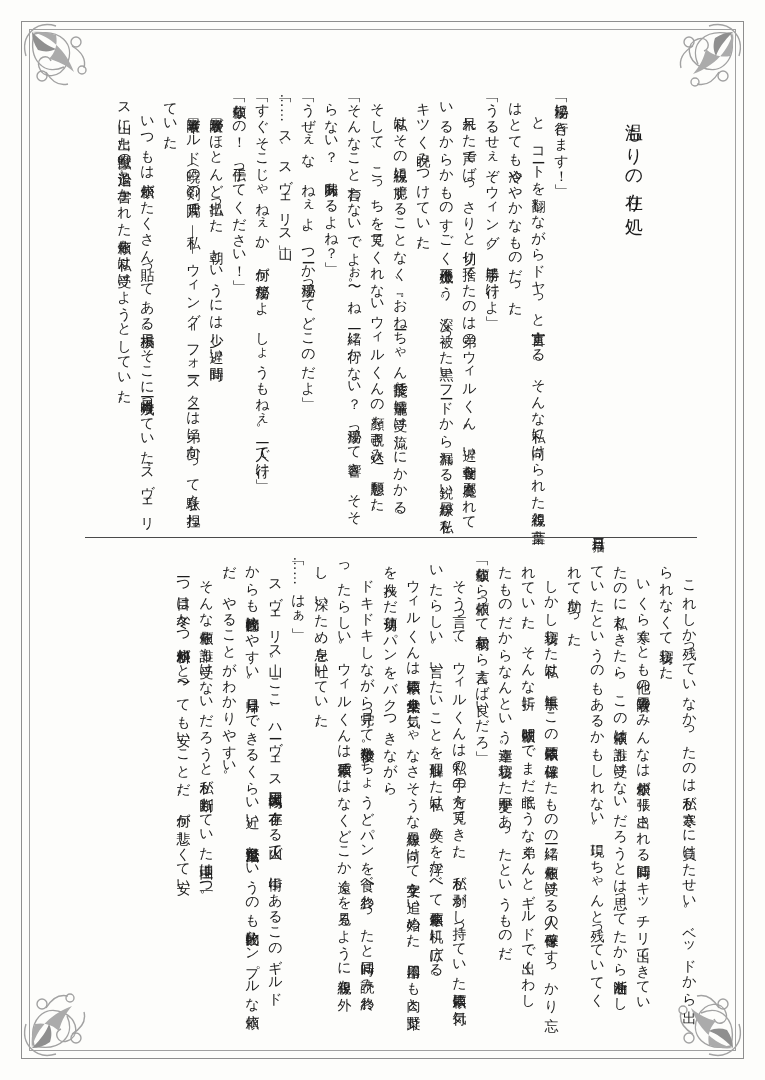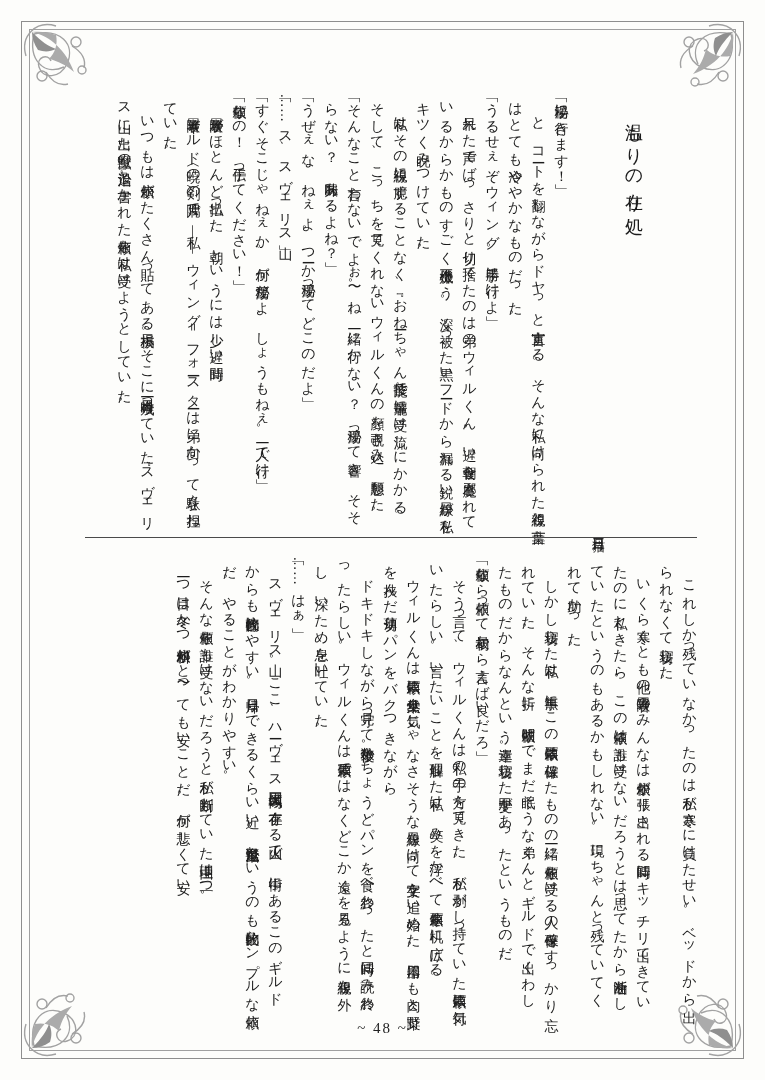--- a/index.html
+++ b/index.html
@@ -132,15 +132,14 @@
     <p class="story-author">三日月猫</p>
     <div style="display:contents"><p class="dialogue">「秘湯に行きます！」</p><p class="narration">と、コートを翻しながらドヤっと宣言する。そんな私に向けられた視線と言葉はとても冷ややかなものだった。</p><p class="dialogue">「うるせぇぞウィング。勝手に行けよ」</p><p class="narration">呆れた声でばっさりと切り捨てたのは弟のウィルくん。遅い朝食を邪魔されているからかものすごく不機嫌そう。深く被った黒いフードから漏れる鋭い目線が私をキツく睨みつけていた。</p><p class="narration">私はその視線に臆することなく、『おねーちゃん技能』で華麗に受け流しにかかる。そして、こっちを見てくれないウィルくんの顔を覗き込み、懇願した。</p><p class="dialogue">「そんなこと言わないでよぉ〜。ね、一緒に行かない？　秘湯って響き、そそらない？　興味あるよね？」</p><p class="dialogue">「うぜぇな、ねぇよ。つーか秘湯ってどこのだよ」</p><p class="dialogue">「……ス、スヴェリス山」</p><p class="dialogue">「すぐそこじゃねぇか。何が秘湯だよ、しょうもねぇ。一人で行け」</p><p class="dialogue">「依頼なの！　手伝ってください！」</p><p class="narration">冒険者がほとんど出払った、朝というには少し遅い時間。</p><p class="narration">冒険者ギルド〈暁の剣〉の片隅で、私――ウィング＝フォースターは弟に向かって駄々を捏ねていた。</p><p class="narration">いつもは依頼がたくさん貼ってある掲示板。そこに今日唯一残っていた『スヴェリス山に出た魔獣の退治』と書かれた依頼を私は受けようとしていた。</p></div>
   </div>
 
   <div class="divider"></div>
 
   <div class="vtext section-bottom">
     <div style="display:contents"><p class="narration">これしか残っていなかったのは私が寒さに負けたせい。ベッドから出られなくて寝坊した。</p><p class="narration">いくら寒くとも他の冒険者のみんなは依頼が張り出される時間にキッチリ出てきていたのに私ときたら。この依頼は誰も受けないだろうとは思ってたから油断をしていたというのもあるかもしれない。現にちゃんと残っていてくれて助かった。</p><p class="narration">しかし寝坊した私は、無事にこの依頼票は確保したものの一緒に依頼を受ける人の確保をすっかり忘れていた。そんな折に、依頼明けでまだ眠そうな弟くんとギルドで出くわしたものだからなんという幸運。寝坊した甲斐があったというものだ。</p><p class="dialogue">「依頼なら依頼って最初から言えば良いだろ」</p><p class="narration">そう言って、ウィルくんは私の手の方を見てきた。私が剥がし持っていた依頼票に気付いたらしい。言いたいことを理解した私は、笑みを浮かべて依頼票を机に広げる。</p><p class="narration">ウィルくんは依頼票に全然乗り気じゃなさそうな目線を向けて文字を追い始めた。器用にも肉と野菜を挟んだ薄切りパンをバクつきながら。</p><p class="narration">ドキドキしながら見守って数十秒後。ちょうどパンを食べ終わったと同時に読み終わったらしい。ウィルくんは依頼票ではなくどこか遠くを見るように視線を外し、深いため息を吐いていた。</p><p class="dialogue">「……はぁ」</p><p class="narration">スヴェリス山。ここ、ハーヴェス王国領域内に存在する火山で、街中にあるこのギルドからも比較的行きやすい。日帰りできるくらい近い。魔獣退治というのも比較的シンプルな依頼だ。やることがわかりやすい。</p><p class="narration">そんな依頼を誰も受けないだろうと私が判断していた理由は二つ。</p><p class="narration">一つ目は冬かつ依頼料がと〜っても安いことだ。何が悲しくて安い</p></div>
   </div>
 
-  <div class="page-number">~ 48 ~</div>
 
 </div>
 
 </body></html>

